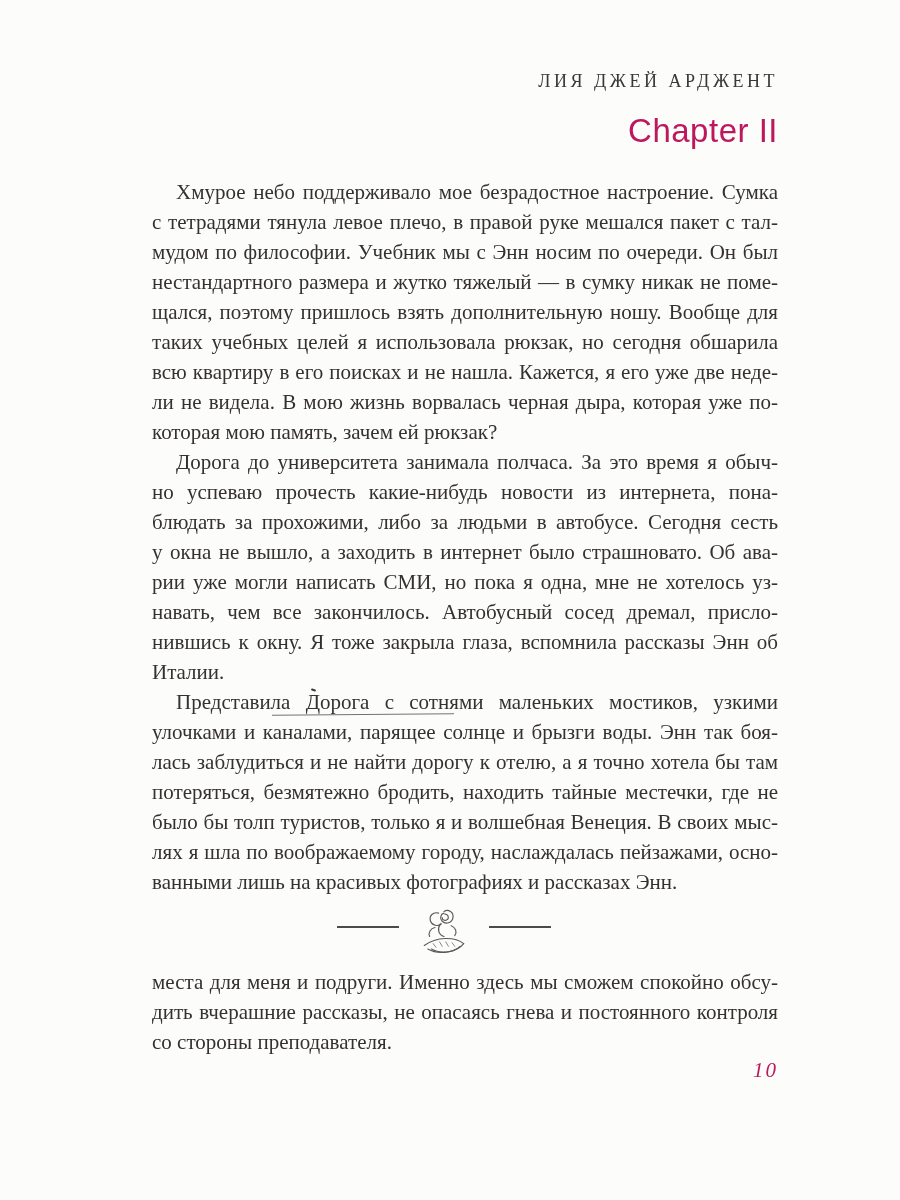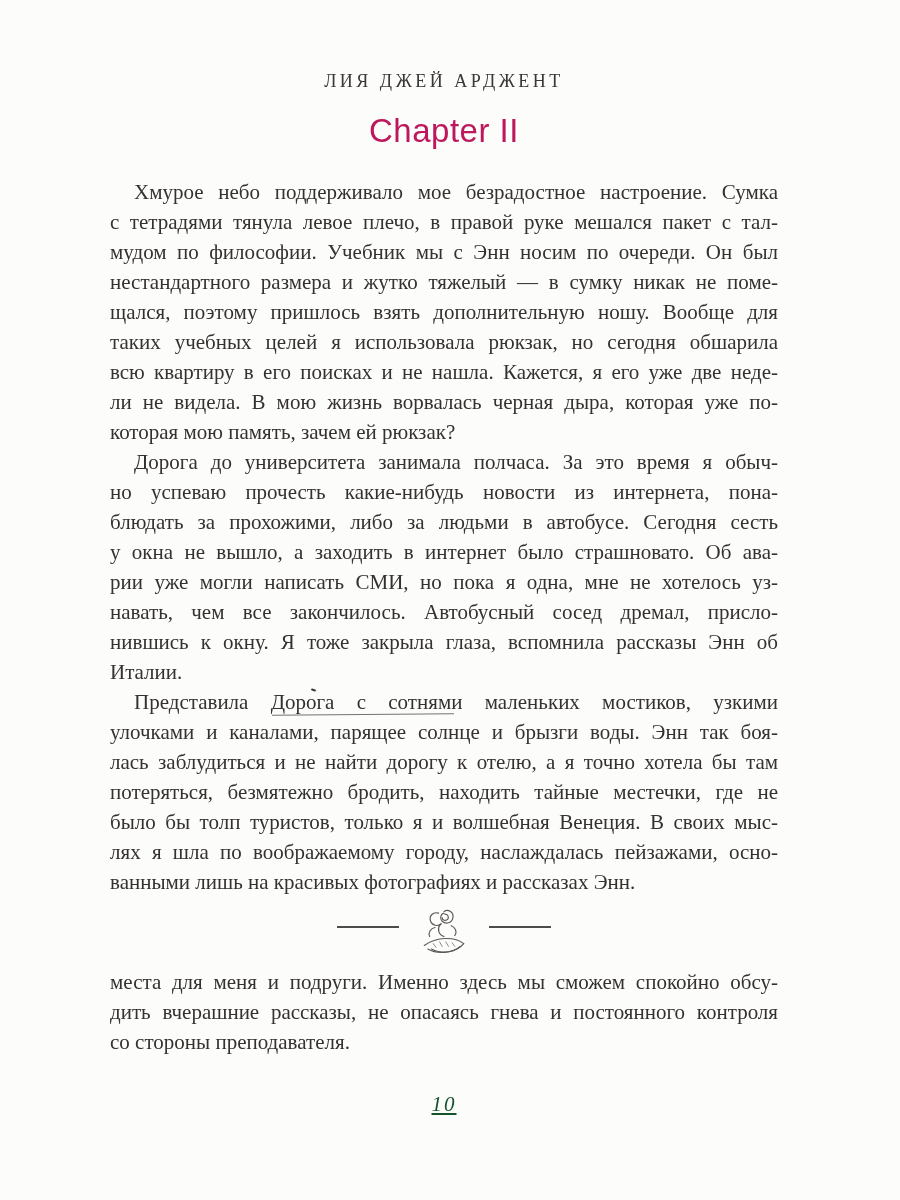--- a/index.html
+++ b/index.html
@@ -1,50 +1,49 @@
 <!DOCTYPE html>
 <html><head>
 <meta charset="utf-8">
 <style>
   html,body { margin:0; padding:0; }
   body { background:#fcfcfb; font-family:"Liberation Serif","DejaVu Serif",serif; }
   .page {
     position:relative; width:900px; height:1200px; margin:0 auto;
     background:#fcfcfb; color:#34312e; overflow:hidden;
   }
-  .centered { position:absolute; left:110px; width:668px; text-align:center; }
+  .centered { position:absolute; left:110px; width:668px; text-align:right; }
   .running-header {
     top:70px; font-size:18px; letter-spacing:3.5px; line-height:22px;
     color:#3a3734; font-weight:normal;
   }
   .chapter-title {
     top:112px; font-family:"Liberation Sans","DejaVu Sans",sans-serif;
     font-weight:300; font-size:33px; line-height:38px; color:#be185d;
     letter-spacing:0.5px;
   }
   .textcol {
     position:absolute; left:110px; top:177px; width:668px;
     font-size:21px; line-height:30px;
   }
   .paragraph { margin:0; }
-  .line { text-align:justify; text-align-last:justify; white-space:normal; }
+  .line { text-align:justify; text-align-last:justify; white-space:normal;margin-left:42px; }
   .line.first { text-indent:24px; }
   .line.plast { text-align-last:left; }
   .divider {
     display:flex; justify-content:center; align-items:center;
     height:58px; margin:6px 0; gap:16px;
   }
   .divider-line {
     width:62px; height:2px; background:#4c4c4c; margin-bottom:10px;
   }
   .ornament svg { display:block; }
   .page-number {
-    top:1092px; font-style:italic; font-size:21px; letter-spacing:2px;
-    color:#14532d;
-    text-decoration:underline;
+    top:1058px; font-style:italic; font-size:21px; letter-spacing:2px;
+    color:#be185d;
   }
   .scan-strike {
     position:absolute; top:714px; left:272px; width:182px; height:1px;
     background:rgba(70,68,65,0.75); transform:rotate(-0.4deg);
   }
   .scan-speck {
     position:absolute; top:689px; left:311px; width:5px; height:2px;
     background:#3c3a37; border-radius:1px; transform:rotate(18deg);
   }
 </style>

